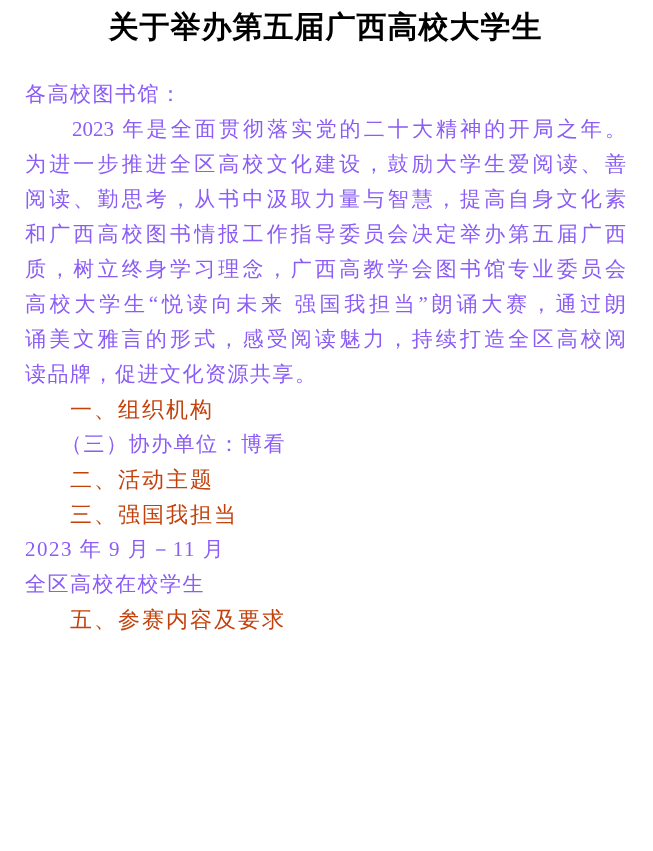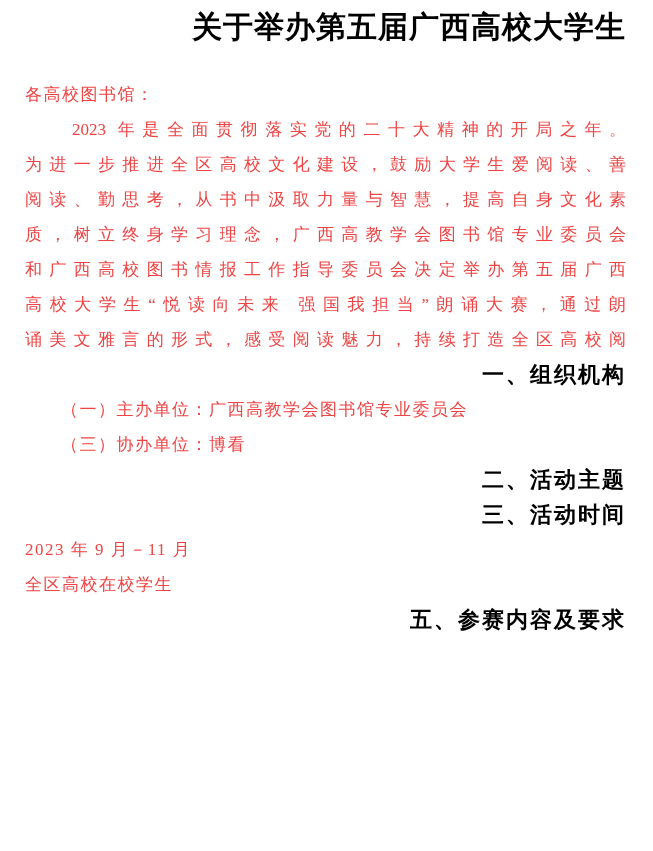--- a/index.html
+++ b/index.html
@@ -15,61 +15,60 @@
     color: #1a1a1a;
   }
   .page {
     box-sizing: border-box;
     width: 653px;
     height: 851px;
     background: #ffffff;
     padding: 6px 27px 0 25px;
   }
   .title-block {
-    text-align: right;
+    text-align: center;
     font-weight: bold;
     color: #000000;
     font-size: 30px;
     line-height: 41px;
     letter-spacing: 1px;
     margin-bottom: 30px;
     white-space: nowrap;
   }
   .body-block {
     width: 601px;
   }
   .line {
-    font-size: 17px;
+    font-size: 21px;
     line-height: 35px;
     height: 35px;
     letter-spacing: 1.5px;
     white-space: nowrap;
-    color: #ef4444;
+    color: #8b5cf6;
   }
   
   .line.just, .line.just-first {
     white-space: normal;
     letter-spacing: 0;
     text-align: justify;
     text-align-last: justify;
     text-justify: inter-character;
     font-family: Liberation Serif, serif;
   }
   .line.just-first {
     text-indent: 47px;
   }
   
   .line.heading {
     font-family: "Liberation Sans", "DejaVu Sans", sans-serif;
-    font-weight: bold;
+    font-weight: normal;
     font-size: 22px;
-    color: #000000;
+    color: #c2410c;
     padding-left: 45px;
     letter-spacing: 2px;
-    text-align: right;
   }
   
   .line.item {
     padding-left: 36px;
   }
   
   .line.plain {
     padding-left: 0;
   }
 </style>
@@ -78,26 +77,26 @@
 
 <div class="page">
   <div class="title-block">
     <div>关于举办第五届广西高校大学生</div>
   </div>
   <div class="body-block">
       <div class="line plain">各高校图书馆：</div>
       <div class="line just-first">2023 年是全面贯彻落实党的二十大精神的开局之年。</div>
       <div class="line just">为进一步推进全区高校文化建设，鼓励大学生爱阅读、善</div>
       <div class="line just">阅读、勤思考，从书中汲取力量与智慧，提高自身文化素</div>
+      <div class="line just">和广西高校图书情报工作指导委员会决定举办第五届广西</div>
       <div class="line just">质，树立终身学习理念，广西高教学会图书馆专业委员会</div>
-      <div class="line just">和广西高校图书情报工作指导委员会决定举办第五届广西</div>
       <div class="line just">高校大学生“悦读向未来 强国我担当”朗诵大赛，通过朗</div>
       <div class="line just">诵美文雅言的形式，感受阅读魅力，持续打造全区高校阅</div>
+      <div class="line plain">读品牌，促进文化资源共享。</div>
       <div class="line heading">一、组织机构</div>
-      <div class="line item">（一）主办单位：广西高教学会图书馆专业委员会</div>
       <div class="line item">（三）协办单位：博看</div>
       <div class="line heading">二、活动主题</div>
-      <div class="line heading">三、活动时间</div>
+      <div class="line heading">三、强国我担当</div>
       <div class="line plain">2023 年 9 月－11 月</div>
       <div class="line plain">全区高校在校学生</div>
       <div class="line heading">五、参赛内容及要求</div>
     </div>
 </div>
 
 </body></html>

